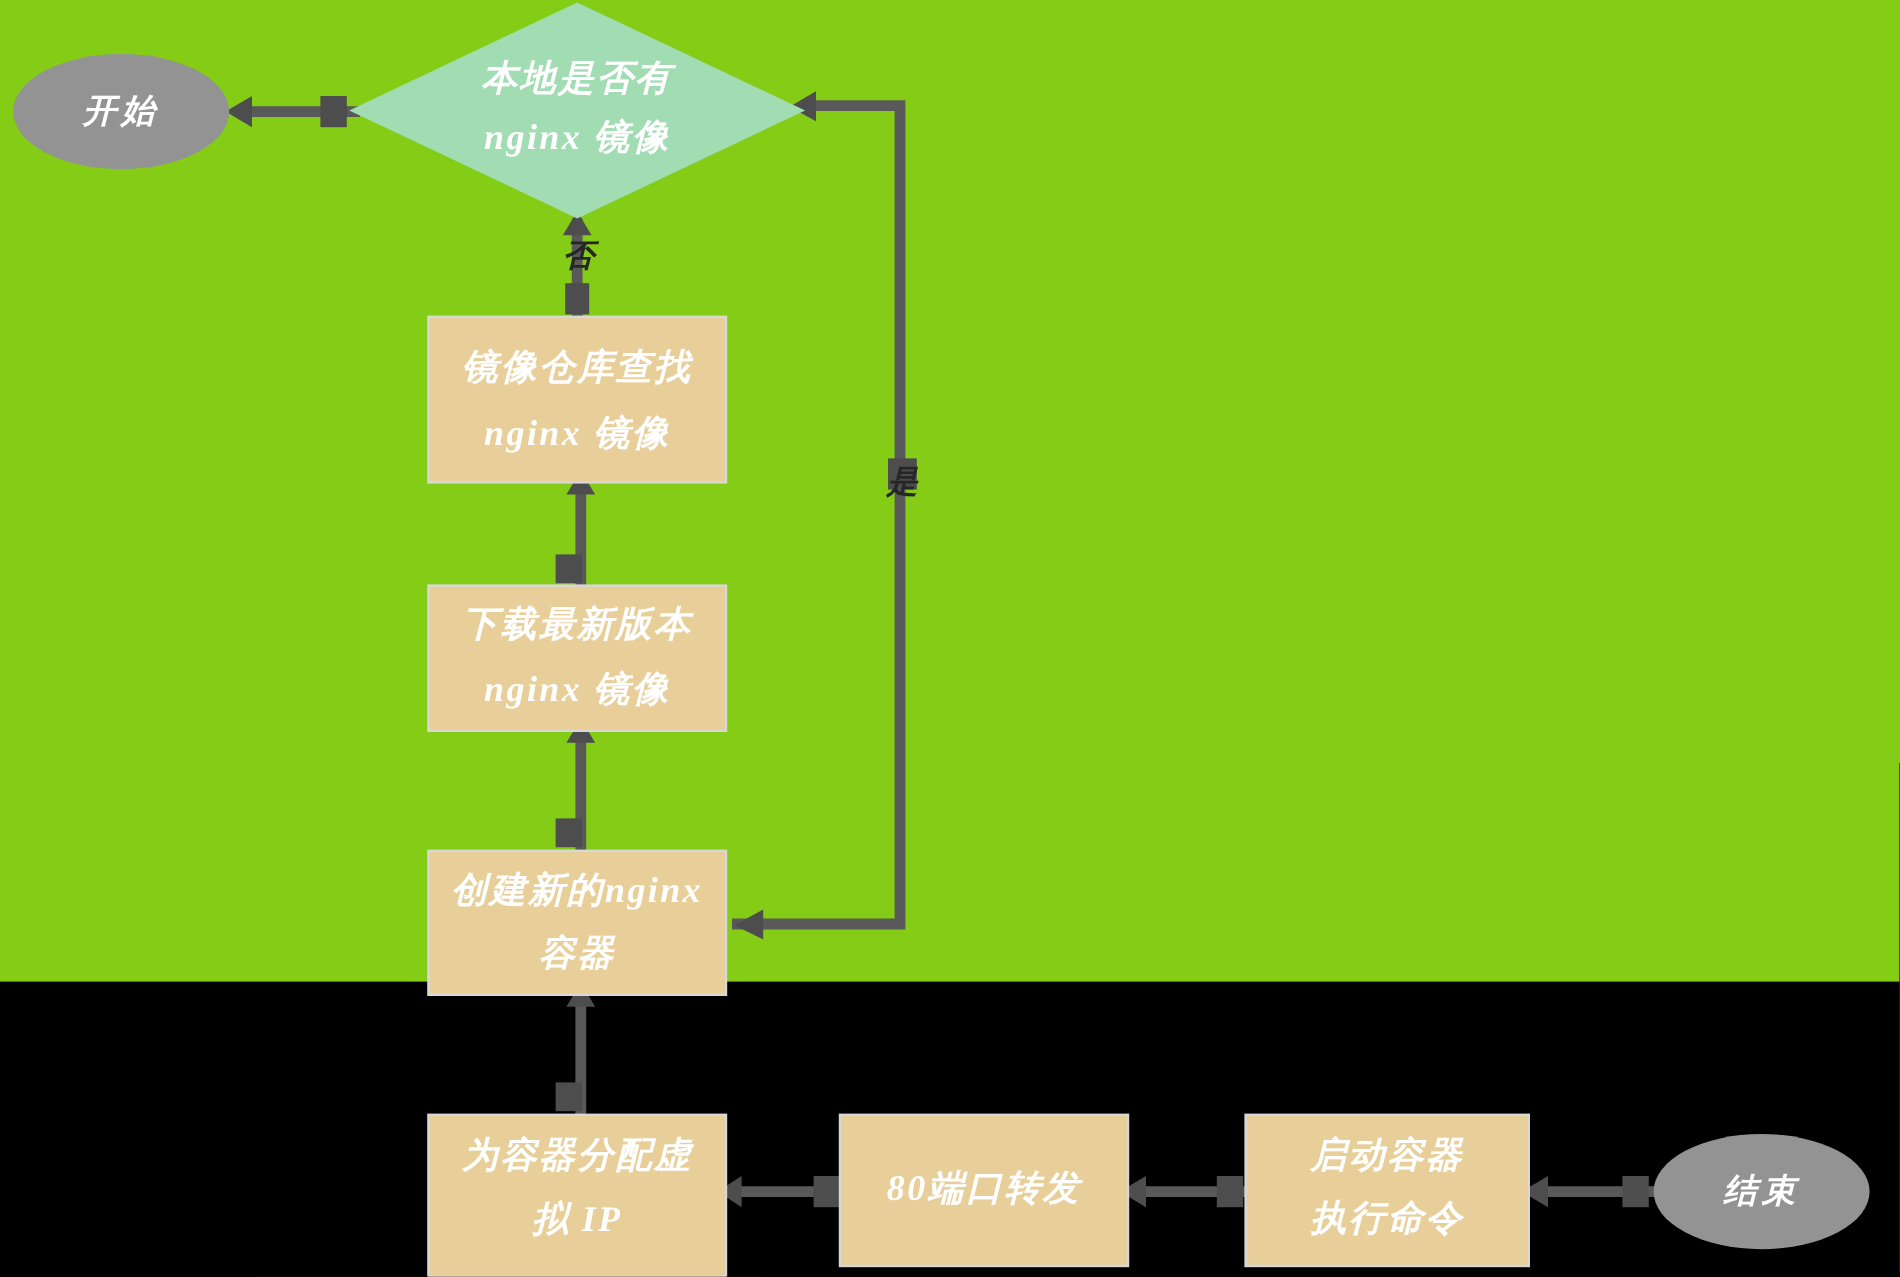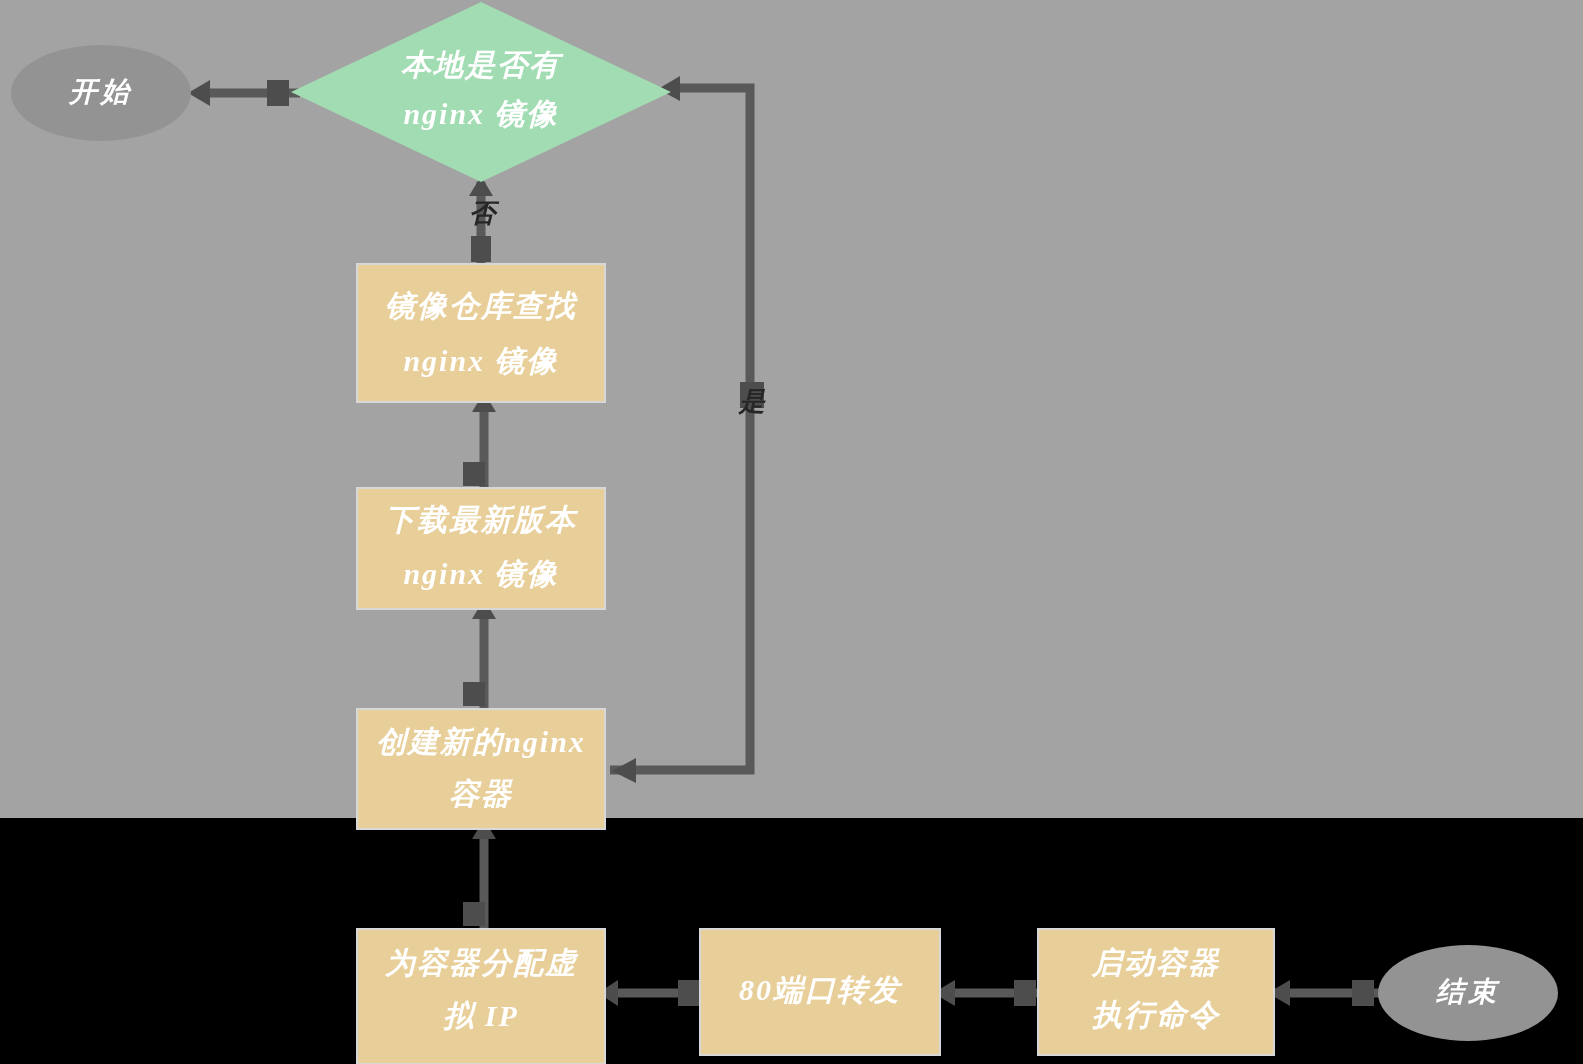--- a/index.html
+++ b/index.html
@@ -11,21 +11,21 @@
   body {
     width: 1583px;
     height: 1064px;
     overflow: hidden;
     font-family: "Liberation Sans", sans-serif;
   }
   #canvas {
     position: relative;
     width: 1583px;
     height: 818px;
-    background: #a3a3a3;
+    background: #84cc16;
   }
   svg#diagram {
     position: absolute;
     top: 0;
     left: 0;
     width: 1583px;
     height: 1064px;
     display: block;
   }
   .node-label {

